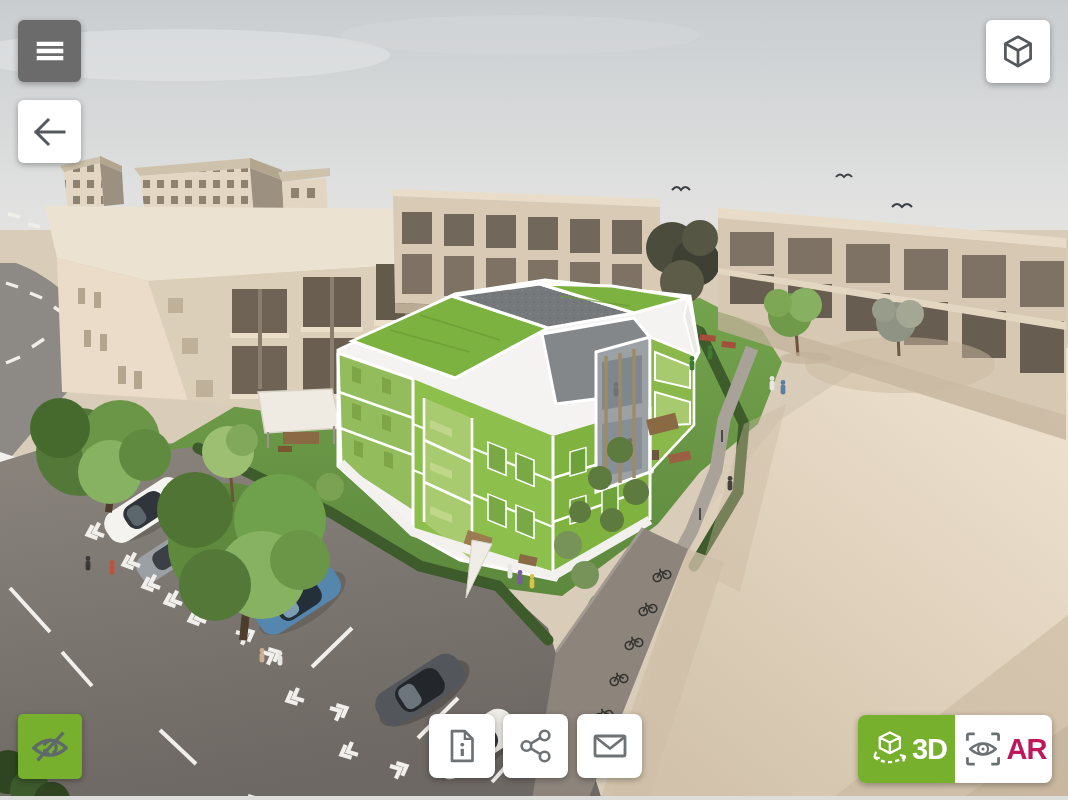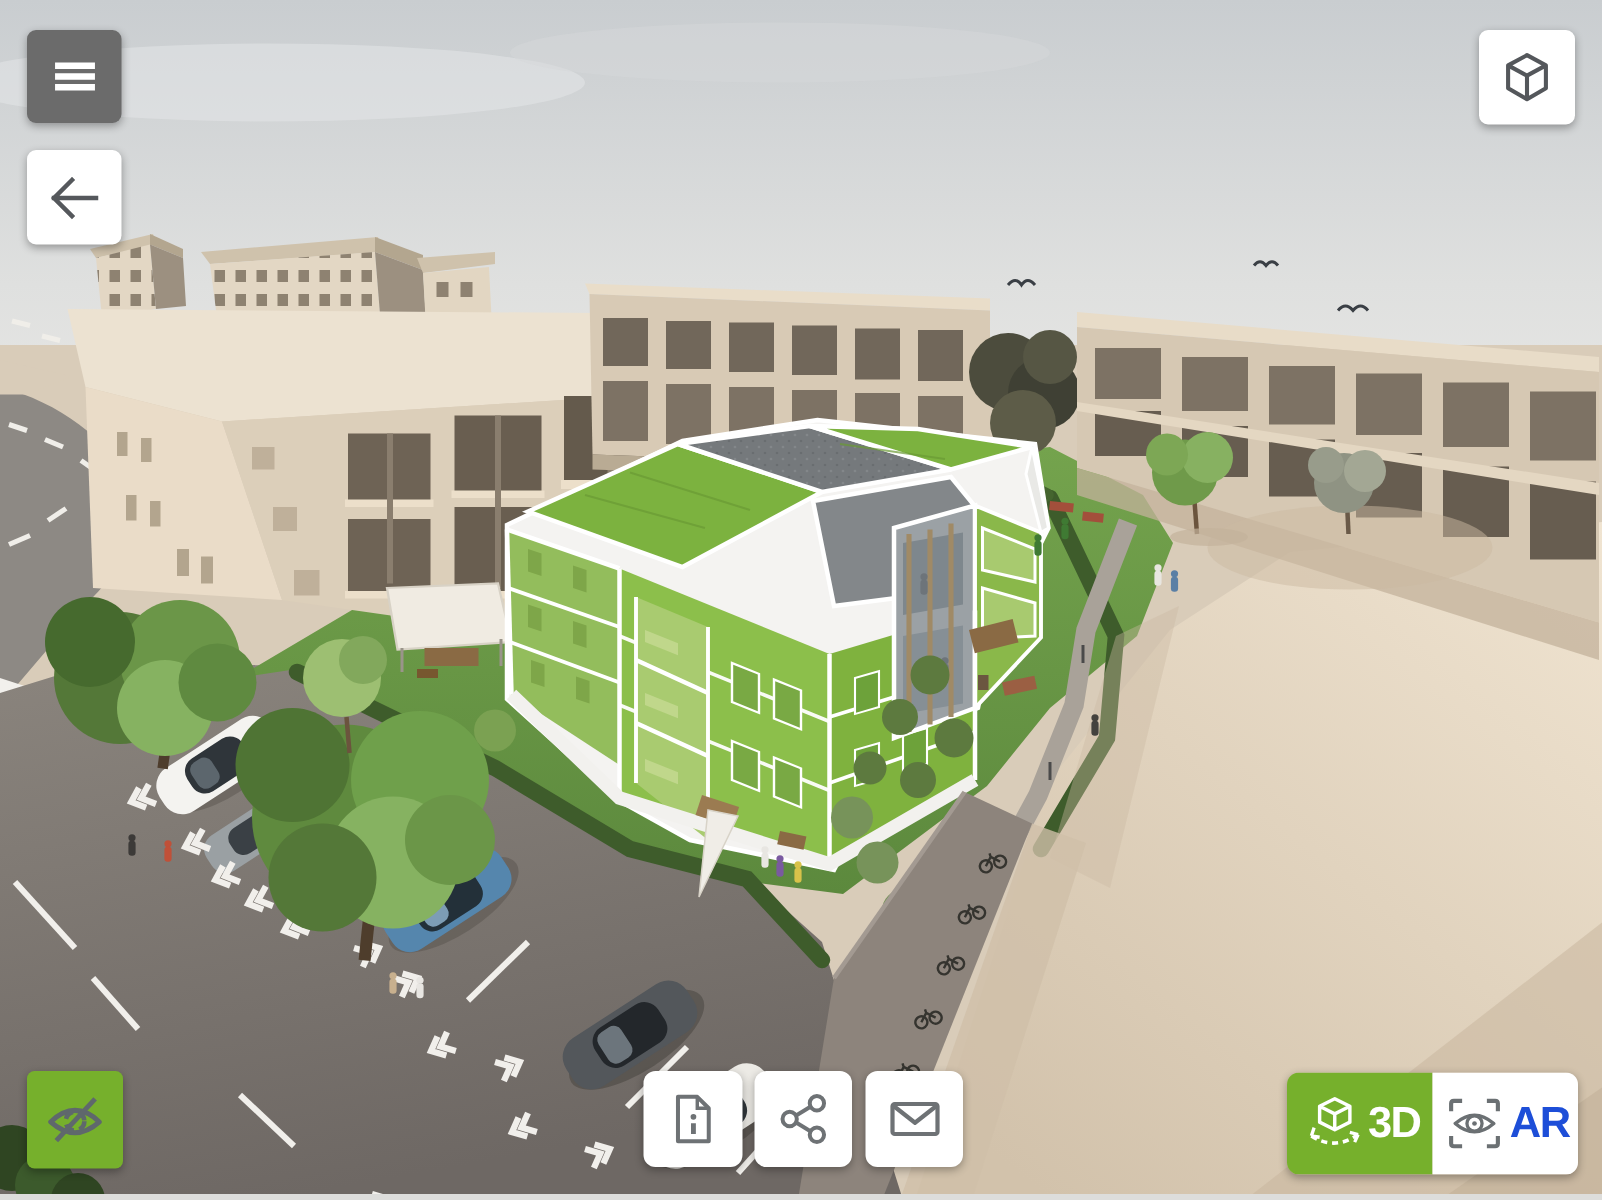--- a/index.html
+++ b/index.html
@@ -27,21 +27,21 @@
   #share-btn{left:503px;top:714px;width:65px;height:64px;}
   #mail-btn{left:577px;top:714px;width:65px;height:64px;}
   #switcher{position:absolute;left:858px;top:715px;width:194px;height:68px;display:flex;
             border-radius:8px;box-shadow:0 2px 6px rgba(0,0,0,.32);overflow:hidden;}
   .seg{flex:1;display:flex;align-items:center;justify-content:center;gap:2px;
        border:none;cursor:pointer;}
   .seg.active{background:var(--accent-green);}
   .seg.idle{background:var(--button-white);}
   .seg-label{font-size:29px;font-weight:700;letter-spacing:-1px;}
   .seg.active .seg-label{color:#ffffff;}
-  .seg.idle .seg-label{color:#1d4ed8;}
+  .seg.idle .seg-label{color:#be185d;}
   .icon{display:block;}
 </style>
 </head>
 <body>
 
 <div id="stage">
 
 <svg id="scene" viewBox="0 0 1068 800" xmlns="http://www.w3.org/2000/svg">
   <defs>
     <linearGradient id="skyG" x1="0" y1="0" x2="0" y2="1">

